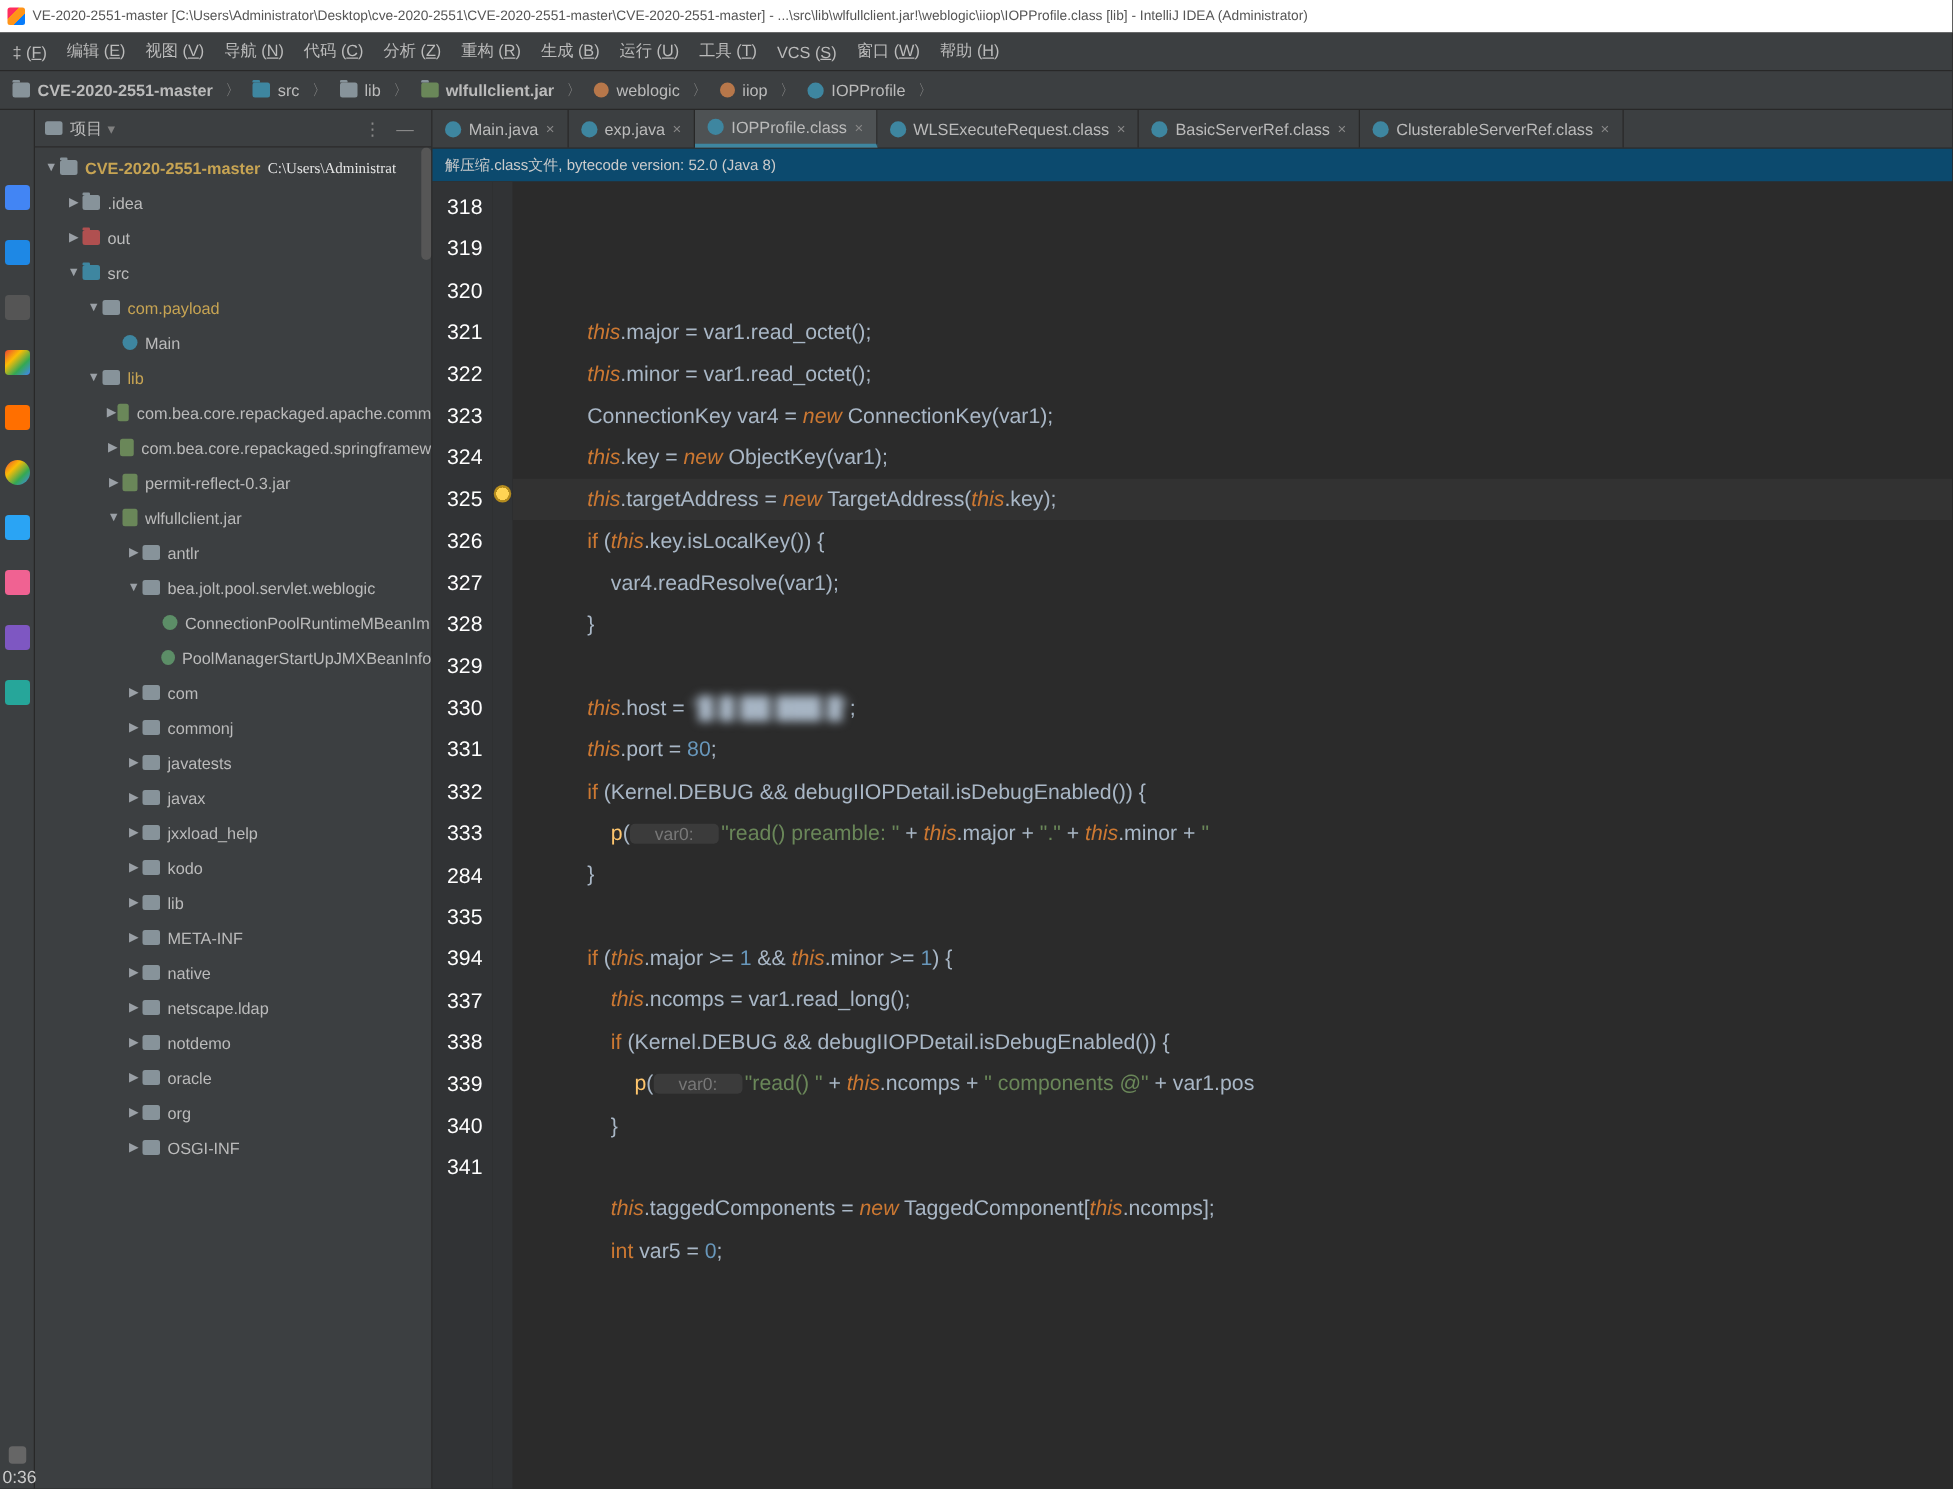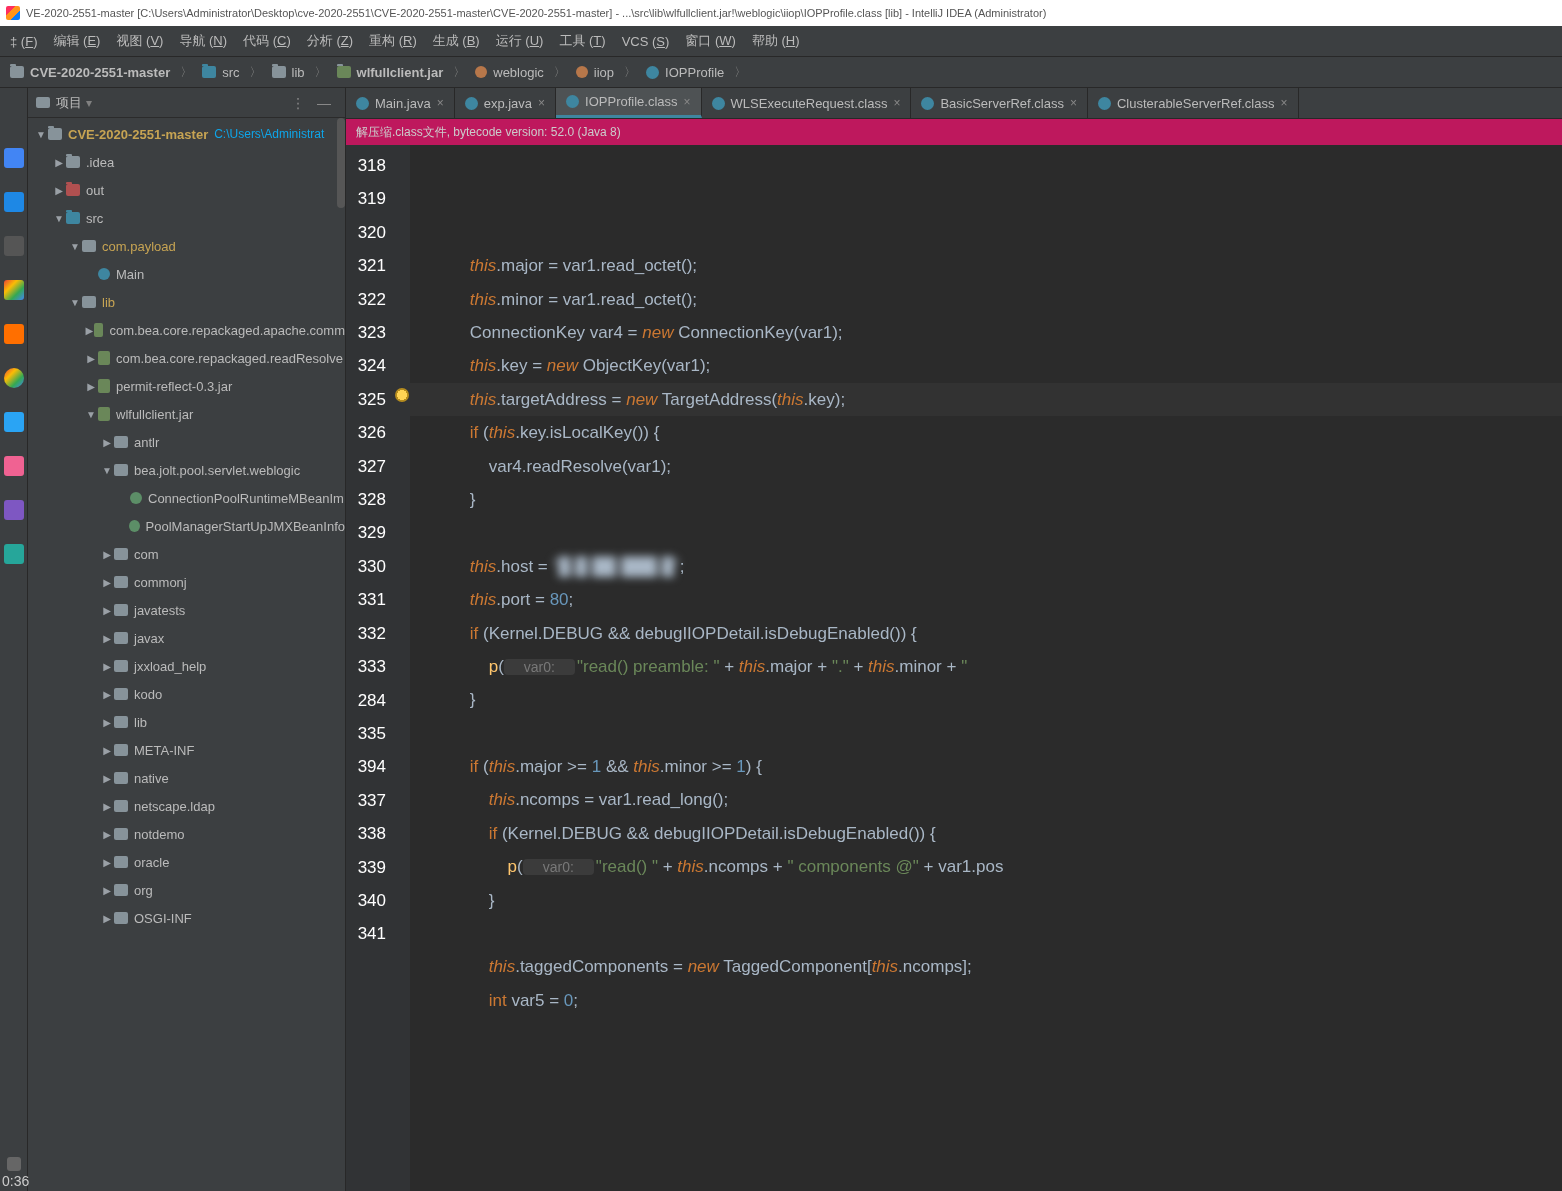--- a/index.html
+++ b/index.html
@@ -23,21 +23,21 @@
 .ic1 { background:#4285f4; }
 .sidebar { width:318px; background:#3c3f41; display:flex; flex-direction:column; border-right:1px solid #282828; }
 .sidebar-header { height:30px; display:flex; align-items:center; padding:0 8px; font-size:13px; color:#bbb; border-bottom:1px solid #2b2b2b; }
 .sidebar-header .folder-icon { width:14px; height:11px; background:#87939a; border-radius:2px; margin-right:6px; }
 .sidebar-header .spacer { flex:1; }
 .sidebar-header .dots, .sidebar-header .dash { padding:0 6px; color:#888; font-size:14px; }
 .tree { flex:1; overflow:auto; font-size:13px; padding-top:2px; position:relative; }
 .tree .scrollthumb { position:absolute; right:0; top:0; width:8px; height:90px; background:#565656; border-radius:4px; }
 .tree-row { display:flex; align-items:center; height:28px; white-space:nowrap; color:#bbb; cursor:default; }
 .tree-row.root-row { color:#c7a453; font-weight:600; }
-.tree-row.root-row .hint { font-weight:400; color:#0ea5e9; margin-left:6px; font-size:12px; }
+.tree-row.root-row .hint { font-weight:400; color:#e5e5e5; margin-left:6px; font-size:12px;font-family:Liberation Serif, serif; }
 .tree-row .chev { width:14px; display:inline-block; text-align:center; color:#9aa0a6; font-size:10px; }
 .tree-row .ticon { width:14px; height:12px; border-radius:2px; display:inline-block; margin-right:6px; position:relative; }
 .ticon.folder { background:#87939a; }
 .ticon.folder::before { content:""; position:absolute; top:-2px; left:0; width:6px; height:2px; background:#87939a; border-radius:1px 1px 0 0; }
 .ticon.folder-red { background:#b05050; }
 .ticon.folder-red::before { content:""; position:absolute; top:-2px; left:0; width:6px; height:2px; background:#b05050; border-radius:1px 1px 0 0; }
 .ticon.src { background:#3e86a0; }
 .ticon.src::before { content:""; position:absolute; top:-2px; left:0; width:6px; height:2px; background:#3e86a0; border-radius:1px 1px 0 0; }
 .ticon.pkg { background:#87939a; border-radius:2px; }
 .ticon.jar { width:12px; height:14px; background:#6a8759; border-radius:2px; }
@@ -45,21 +45,21 @@
 .ticon.intf { width:12px; height:12px; border-radius:50%; background:#5c8e67; }
 .tree-row.sel-pkg .label { color:#c7a453; }
 .pad0 { padding-left:6px; } .pad1 { padding-left:24px; } .pad2 { padding-left:40px; }
 .pad3 { padding-left:56px; } .pad4 { padding-left:72px; } .pad5 { padding-left:88px; }
 .editor { flex:1; display:flex; flex-direction:column; background:#2b2b2b; min-width:0; }
 .tabs { height:31px; display:flex; background:#3c3f41; border-bottom:1px solid #282828; }
 .tab { display:flex; align-items:center; gap:6px; padding:0 10px; font-size:13px; color:#bbb; border-right:1px solid #282828; cursor:default; }
 .tab.active { background:#4e5254; border-bottom:3px solid #3e86a0; }
 .tab .ticon.cls { width:13px; height:13px; border-radius:50%; background:#3e86a0; display:inline-block; }
 .tab .close { color:#888; font-size:12px; }
-.infobar { height:26px; background:#be185d; color:#ccc; font-size:12px; display:flex; align-items:center; padding:0 10px; }
+.infobar { height:26px; background:#0c4a6e; color:#ccc; font-size:12px; display:flex; align-items:center; padding:0 10px; }
 .code-area { flex:1; display:flex; font-family:"JetBrains Mono","Consolas",monospace; font-size:17px; line-height:33.4px; min-height:0; }
 .gut { width:48px; text-align:right; color:#ffffff; padding-right:8px; padding-top:4px; background:#313335; user-select:none; }
 .gut2 { width:16px; background:#313335; position:relative; }
 .gut2 .bulb { position:absolute; top:calc(33.4px * 7 + 9px); left:1px; width:14px; height:14px; background:radial-gradient(circle,#ffd454 50%,#b58c1e 51%); border-radius:50%; }
 .code { flex:1; white-space:pre; color:#a9b7c6; padding-top:4px; padding-left:22px; position:relative; overflow:hidden; }
 .code .hl-line { position:absolute; left:0; right:0; height:33.4px; top:calc(33.4px * 7 + 4px); background:#323232; z-index:0; }
 .code .ln { position:relative; z-index:1; height:33.4px; }
 .kw { color:#cc7832; font-style:italic; }
 .kw2 { color:#cc7832; }
 .mth { color:#ffc66d; }
@@ -185,21 +185,21 @@
           <span class="label">lib</span>
         </div>
         <div class="tree-row pad3">
           <span class="chev">▶</span>
           <span class="ticon jar"></span>
           <span class="label">com.bea.core.repackaged.apache.comm</span>
         </div>
         <div class="tree-row pad3">
           <span class="chev">▶</span>
           <span class="ticon jar"></span>
-          <span class="label">com.bea.core.repackaged.readResolve</span>
+          <span class="label">com.bea.core.repackaged.springframew</span>
         </div>
         <div class="tree-row pad3">
           <span class="chev">▶</span>
           <span class="ticon jar"></span>
           <span class="label">permit-reflect-0.3.jar</span>
         </div>
         <div class="tree-row pad3">
           <span class="chev">▼</span>
           <span class="ticon jar"></span>
           <span class="label">wlfullclient.jar</span>

